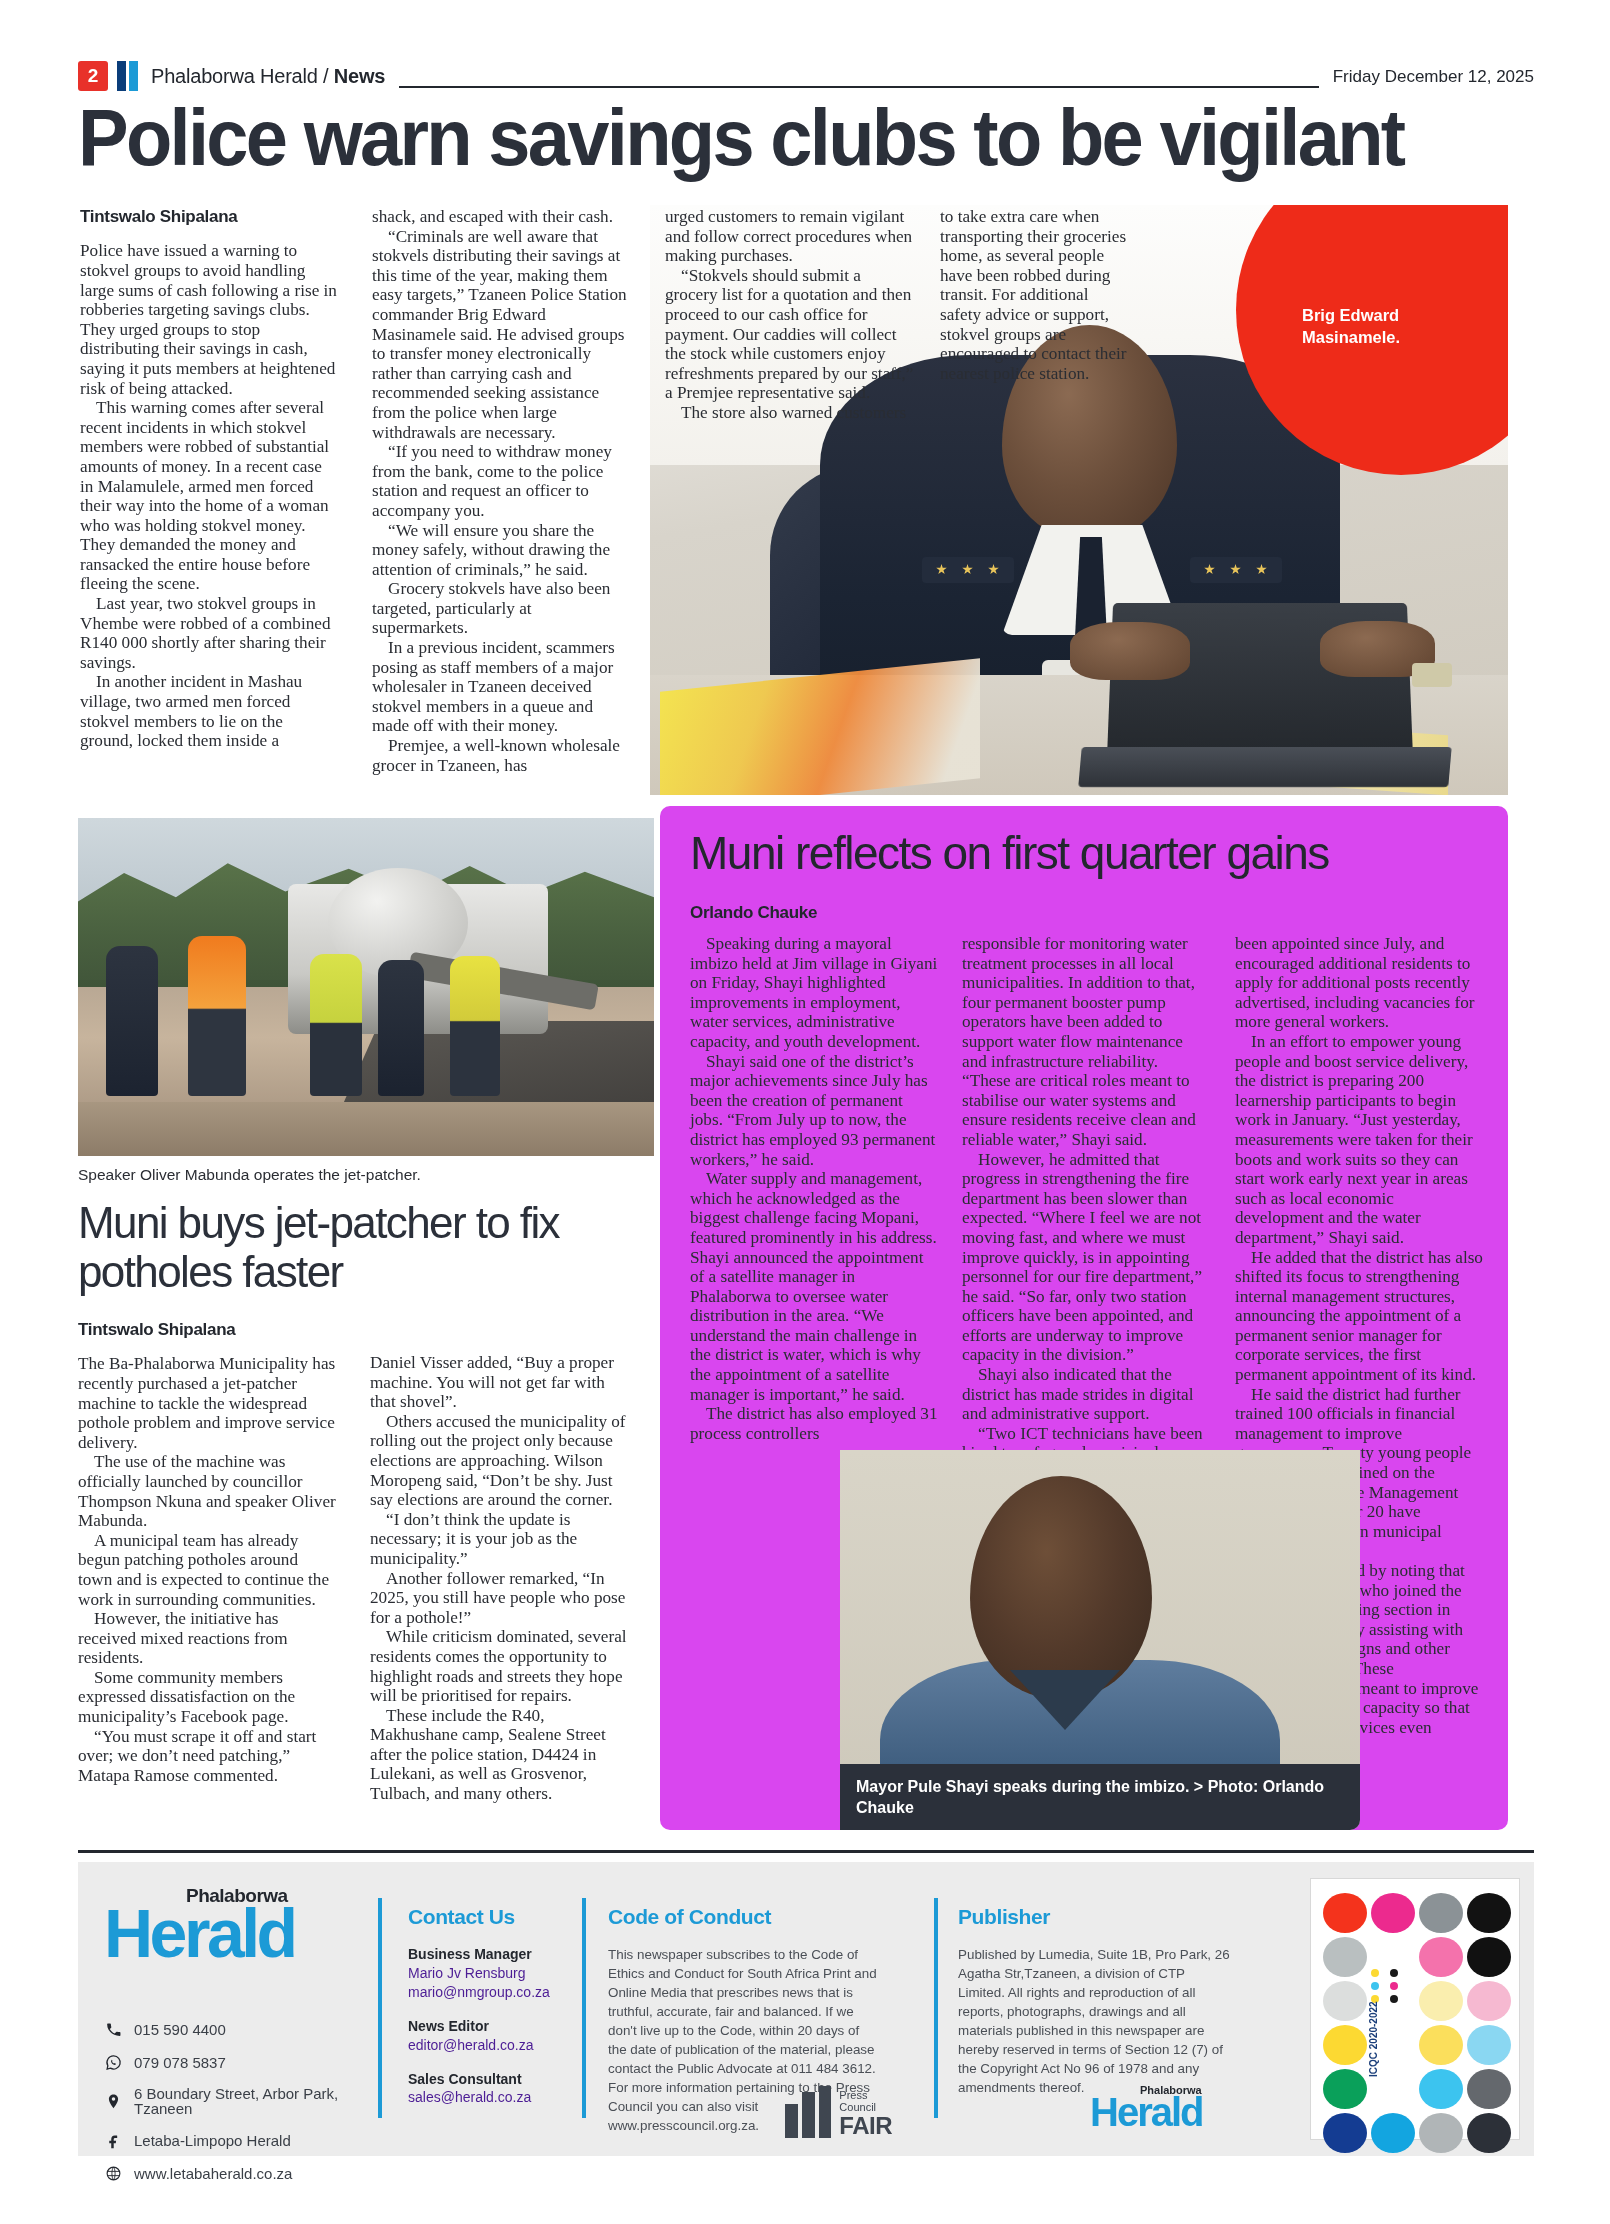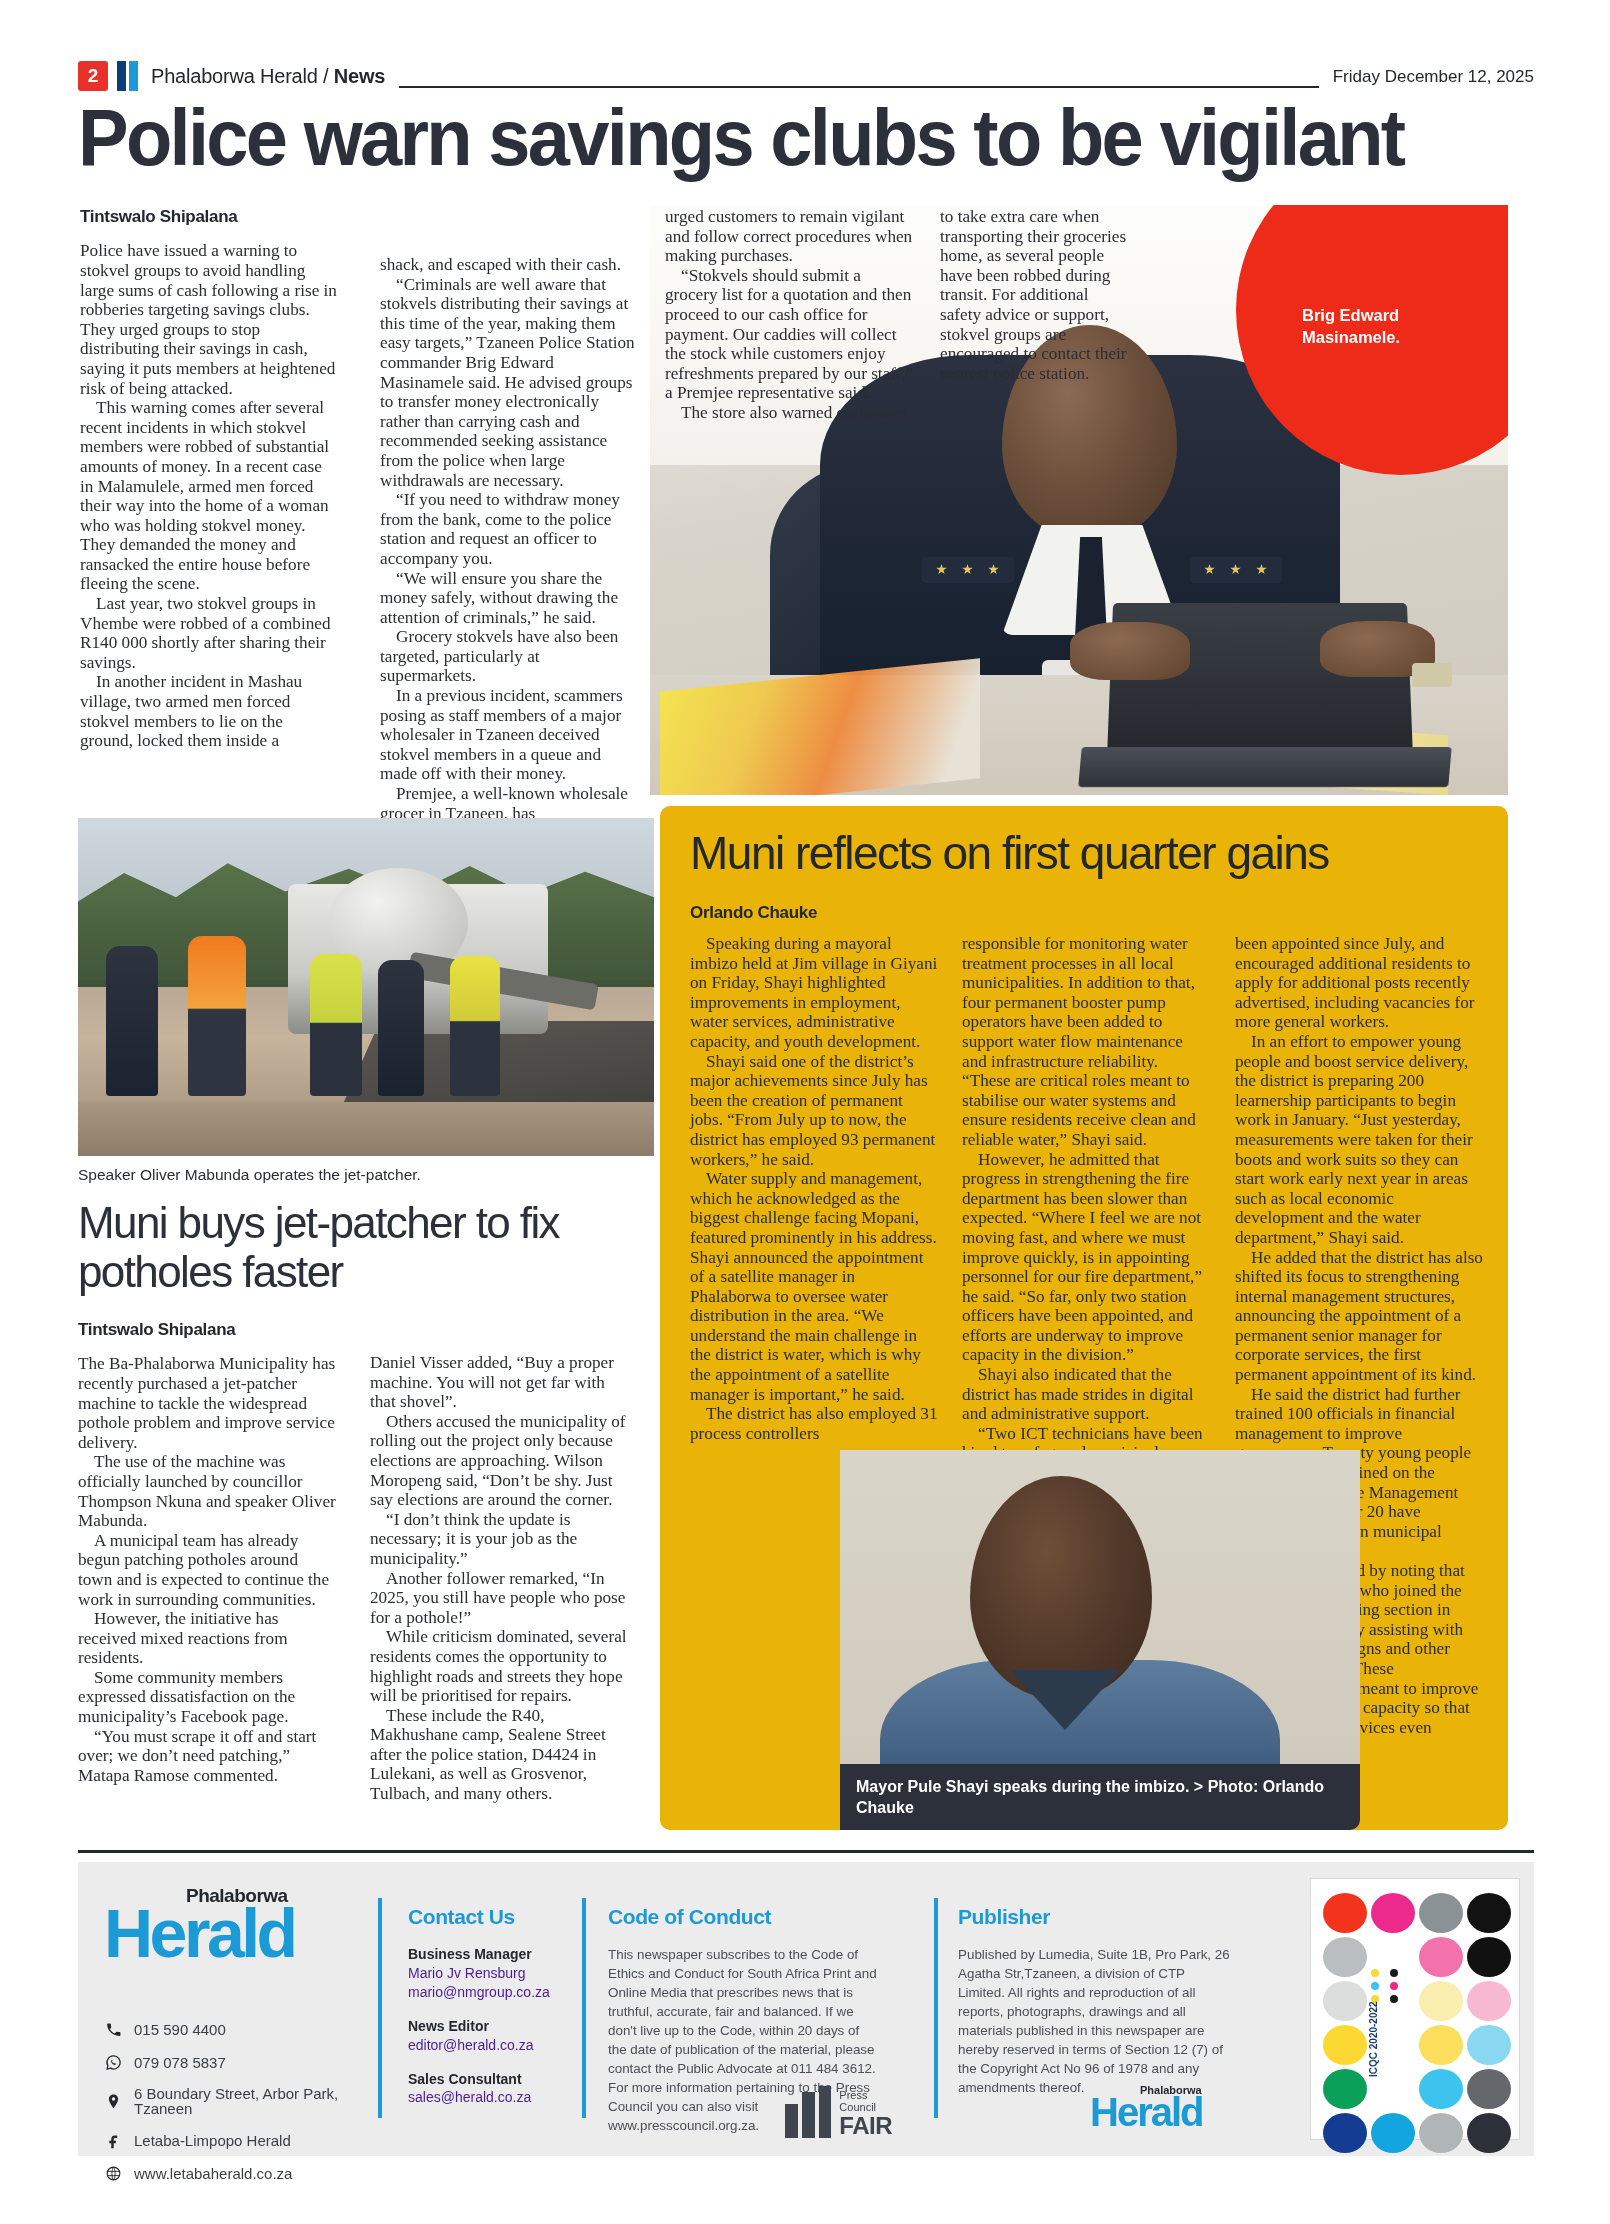--- a/index.html
+++ b/index.html
@@ -64,21 +64,21 @@
   }
   .body-serif {
     font-family: "Liberation Serif", serif;
     font-size: 17.2px; line-height: 19.6px; color: #2a2d33;
     text-align: left;
   }
   .body-serif p { text-indent: 16px; }
   .body-serif p.first { text-indent: 0; }
 
   .c1 { left: 0; width: 258px; }
-  .c2 { left: 300px; width: 258px; margin-top: 48px; }
+  .c2 { left: 292px; width: 258px; }
   .c3 { left: 585px; width: 250px; }
   .c4 { left: 860px; width: 190px; }
 
   
   .photo-police {
     position: absolute; left: 650px; top: 205px; width: 858px; height: 590px;
     overflow: hidden; background: #e9e4da;
   }
   .pp-bg { position:absolute; inset:0; background:
       linear-gradient(170deg, #ffffff 0%, #ffffff 22%, #e6e3dd 23%, #d8d4cb 45%, #cfc9bd 100%); }
@@ -208,21 +208,21 @@
     color: #2b303a; letter-spacing: -1.6px;
   }
 
   .a2-cols { position: absolute; left: 78px; top: 1320px; width: 576px; }
   .a2-c1 { left: 0; width: 258px; }
   .a2-c2 { left: 292px; width: 258px; }
 
   
   .feature {
     position: absolute; left: 660px; top: 806px; width: 848px; height: 1024px;
-    background: #eab308; border-radius: 10px;
+    background: #d946ef; border-radius: 10px;
   }
   .feature-head {
     position: absolute; left: 30px; top: 22px; width: 800px;
     font: 300 46px/1.1 "Liberation Sans", sans-serif; color: #23272e; letter-spacing: -1.5px;
   }
   .feature-byline {
     position: absolute; left: 30px; top: 98px;
     font: 700 17px/1 "Liberation Sans", sans-serif; color: #23272e; letter-spacing: -0.3px;
   }
   .f-cols { position: absolute; left: 30px; top: 128px; width: 790px; }

